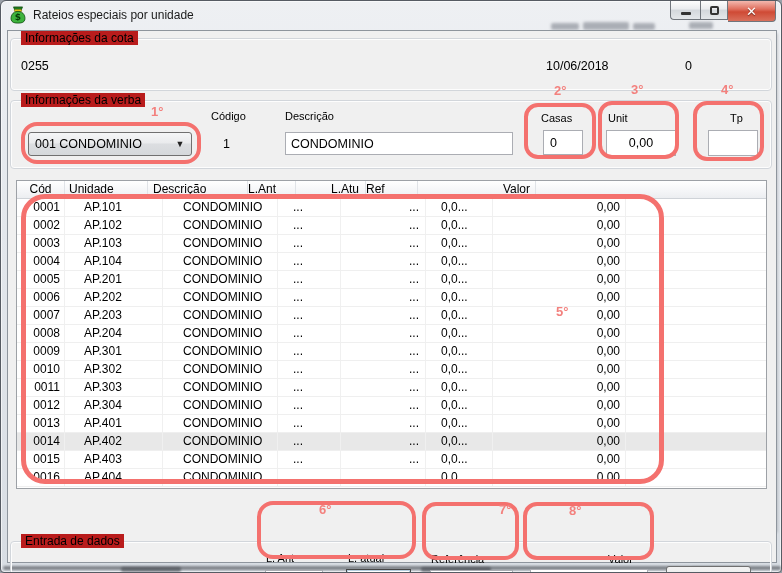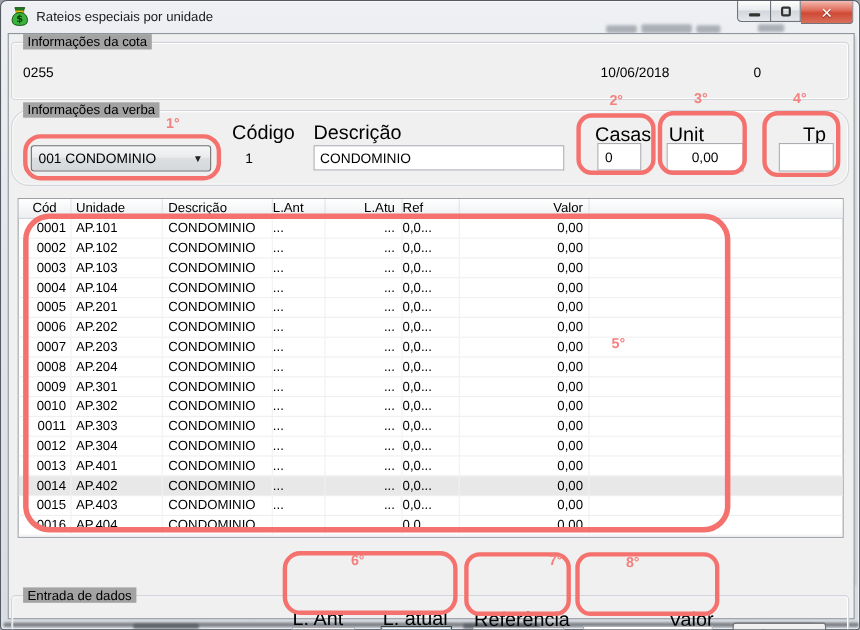--- a/index.html
+++ b/index.html
@@ -34,44 +34,44 @@
   
   .artifact{position:absolute;background:#6a6f7a;opacity:.5;filter:blur(1.5px);border-radius:2px;}
   .artifact.dark{background:#3a3e45;opacity:.55;filter:blur(1px);}
 
   
   .client{position:absolute;left:6px;top:29px;width:770px;height:533px;
     background:#f0f0f0;border:1px solid #8e959d;}
 
   .groupbox{position:absolute;border:1px solid #d2d6db;border-radius:4px;
     box-shadow:inset 0 0 0 1px #fdfdfd;}
-  .group-label{position:absolute;top:-8px;left:10px;background:#a3a3a3;padding:0 4px;font-size:12px;}
+  .group-label{position:absolute;top:-8px;left:10px;background:#b91c1c;padding:0 4px;font-size:12px;}
 
   .static{position:absolute;font-size:12.5px;white-space:nowrap;}
-  .field-label{position:absolute;font-size:18px;white-space:nowrap;}
+  .field-label{position:absolute;font-size:11px;white-space:nowrap;}
   .textbox{position:absolute;border:1px solid #abadb3;background:#fff;font-family:inherit;
     font-size:12.5px;color:#000;outline:none;}
   .textbox.center{text-align:center;}
   .textbox.focused{border:1px solid #454545;box-shadow:0 0 0 1px #b6cfe0 inset;}
 
   
   .combobox{position:absolute;display:flex;align-items:center;cursor:pointer;
     border:1px solid #707070;border-radius:3px;
     background:linear-gradient(180deg,#f5f6f7,#eaebed 45%,#dcdee1 50%,#d5d8db);}
   .combobox .cb-text{flex:1;padding-left:6px;font-size:12.5px;}
   .combobox .cb-arrow{width:22px;text-align:center;font-size:9px;color:#222;}
 
   
   .grid{position:absolute;left:8px;top:149px;width:751px;height:309px;
     background:#fff;border:1px solid #9da1a6;}
   .grid-header{display:flex;height:18px;
     background:linear-gradient(180deg,#ffffff,#f4f5f7 60%,#eceef1);
     border-bottom:1px solid #cfd3d8;}
   .grid-header .cell{border-right:1px solid #e0e3e7;font-size:12px;line-height:17px;}
-  .grid-row{display:flex;height:18px;border-bottom:1px solid #efefef;cursor:default;}
+  .grid-row{display:flex;height:18px;border-bottom:1px solid #efefef;cursor:default;gap:15px;}
   .grid-row .cell{border-right:1px solid #f0f0f0;font-size:12px;line-height:17px;overflow:hidden;white-space:nowrap;}
   .grid-row.selected{background:#e8e8e8;}
   .cell{height:100%;}
   .c-cod{width:48px;text-align:right;padding-right:4px;}
   .c-uni{width:83px;padding-left:4px;}
   .c-des{width:100px;padding-left:5px;}
   .c-lan{width:48px;padding-right:4px;}
   .c-lat{width:70px;text-align:right;padding-right:6px;}
   .c-ref{width:52px;text-align:left;padding-right:5px;}
   .c-val{width:118px;text-align:right;padding-right:5px;}
@@ -126,21 +126,21 @@
 
   <div class="client">
 
     <div class="groupbox" style="left:2px;top:7px;width:762px;height:53px;">
       <span class="group-label">Informações da cota</span>
       <span class="static" style="left:10px;top:20px;">0255</span>
       <span class="static" style="left:535px;top:20px;">10/06/2018</span>
       <span class="static" style="left:674px;top:20px;">0</span>
     </div>
 
-    <div class="groupbox" style="left:2px;top:69px;width:762px;height:69px;border-radius:16px;">
+    <div class="groupbox" style="left:2px;top:69px;width:762px;height:69px;">
       <span class="group-label">Informações da verba</span>
 
       <div class="combobox" style="left:17px;top:31px;width:164px;height:24px;">
         <span class="cb-text">001 CONDOMINIO</span>
         <span class="cb-arrow">▼</span>
       </div>
 
       <span class="field-label" style="left:200px;top:9px;">Código</span>
       <span class="static" style="left:212px;top:36px;">1</span>
 

